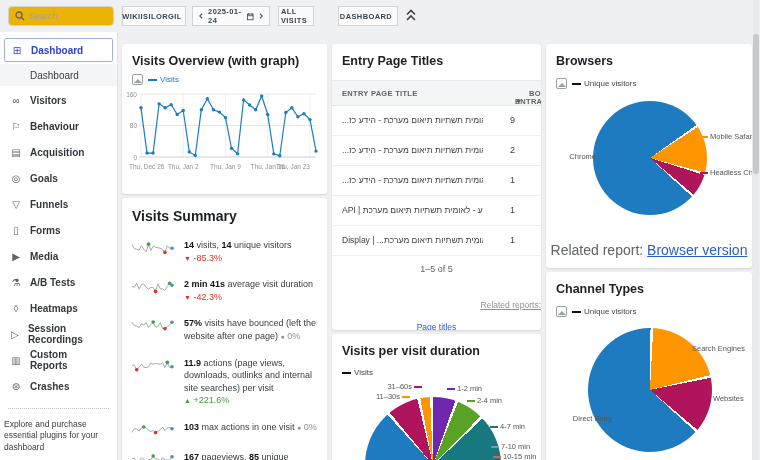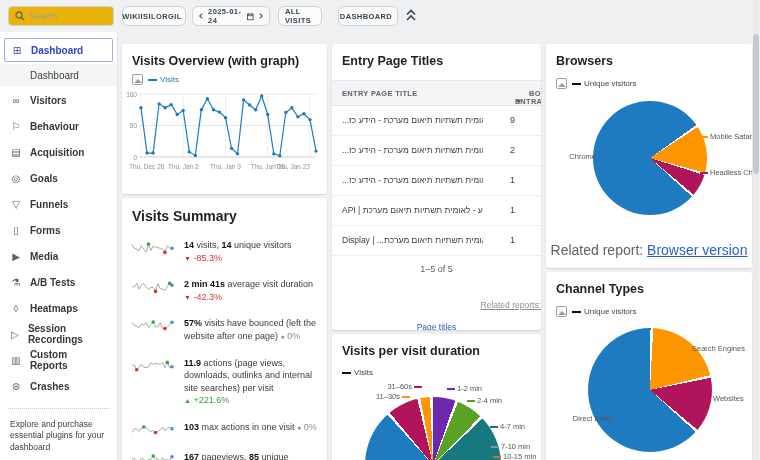--- a/index.html
+++ b/index.html
@@ -7,37 +7,37 @@
     font-family:"Liberation Sans","DejaVu Sans",sans-serif; color:#222; }
   .screen { position:relative; width:760px; height:460px; overflow:hidden; }
 
   
   .topbar { position:absolute; left:0; top:0; width:760px; height:32px; }
   .search-box { position:absolute; left:8px; top:6px; width:106px; height:20px; background:#eab308;
     border:1px solid #cfd3d7; border-radius:4px; display:flex; align-items:center; padding:0 6px; gap:4px; }
   .search-box input { border:none; outline:none; width:70px; font-size:9px; color:#333; background:transparent;
     font-family:"Liberation Sans",sans-serif; }
   .search-box input::placeholder { color:#9aa0a6; }
-  .tb-btn { position:absolute; top:6px; height:20px; background:#fbfbfc; border:1px solid #cfd3d7; border-radius:6px;
+  .tb-btn { position:absolute; top:6px; height:20px; background:#fbfbfc; border:1px solid #cfd3d7; border-radius:0;
     display:flex; align-items:center; justify-content:center; gap:4px; font-size:7.5px; font-weight:bold;
     letter-spacing:.4px; color:#37474f; cursor:pointer; padding:0 6px; }
   .icon-svg { display:block; }
 
   
   .sidebar { position:absolute; left:0; top:32px; width:118px; height:428px; background:#fff;
     border-right:1px solid #e1e3e5; }
   .nav-item { display:flex; align-items:center; gap:8px; height:24px; padding:0 10px; font-size:10px;
     font-weight:bold; color:#33383d; cursor:pointer; margin-top:2px; }
   .nav-item .nav-ico { width:12px; font-size:10px; color:#5f6368; text-align:center; font-weight:normal; }
   .nav-item.active { border:1px solid #9fb0e8; border-radius:2px; color:#2d43c9; margin:6px 4px 2px 4px;
     padding:0 6px; height:24px; }
   .nav-item.active .nav-ico { color:#2d43c9; }
   .nav-item.sub { background:#f4f5f6; font-weight:normal; color:#3c4043; padding-left:30px; height:22px; }
   .side-divider { border-top:1px dotted #c4c7ca; margin:10px 8px 8px 8px; }
-  .side-footer { padding:2px 10px; font-size:8.5px; color:#3c4043; line-height:1.35; }
+  .side-footer { padding:2px 4px; font-size:8.5px; color:#3c4043; line-height:1.35; }
 
   
   .card { position:absolute; background:#fff; border-radius:3px; box-shadow:0 1px 2px rgba(0,0,0,.12);
     overflow:hidden; }
   .card-title { font-size:12.5px; font-weight:bold; color:#1d2125; padding:10px 10px 4px 10px; }
   .legend-row { display:flex; align-items:center; gap:5px; padding:2px 10px; }
   .img-icon { width:11px; height:11px; border:1px solid #9aa0a6; border-radius:2px; position:relative; background:#fff; }
   .img-icon:after { content:""; position:absolute; left:1px; bottom:1px; width:0; height:0;
     border-left:4px solid transparent; border-right:4px solid transparent; border-bottom:4px solid #9aa0a6; }
   .legend-label { font-size:8px; color:#444; }
@@ -110,21 +110,21 @@
         <rect x="0.5" y="1.5" width="7" height="7" fill="none" stroke="#37474f"></rect>
         <line x1="2" y1="0.5" x2="2" y2="2.5" stroke="#37474f"></line>
           <line x1="6" y1="0.5" x2="6" y2="2.5" stroke="#37474f"></line>
         <line x1="0.5" y1="3.5" x2="7.5" y2="3.5" stroke="#37474f"></line>
       </svg>
       <svg class="icon-svg" width="5" height="8" viewBox="0 0 5 8">
           <polyline points="1,1 4,4 1,7" fill="none" stroke="#37474f" stroke-width="1.3"></polyline>
         </svg>
     </div>
 
-    <div class="tb-btn" style="left:278px; width:44px;">
+    <div class="tb-btn" style="left:278px; width:36px;">
       <span>ALL VISITS</span>
       <svg class="icon-svg" width="8" height="7" viewBox="0 0 8 7">
         <line x1="0.5" y1="1" x2="7.5" y2="1" stroke="#37474f" stroke-width="1.2"></line>
         <line x1="1.8" y1="3.5" x2="6.2" y2="3.5" stroke="#37474f" stroke-width="1.2"></line>
         <line x1="3" y1="6" x2="5" y2="6" stroke="#37474f" stroke-width="1.2"></line>
       </svg>
     </div>
 
     <div class="tb-btn" style="left:338px; width:60px;">
       <span>DASHBOARD</span>

